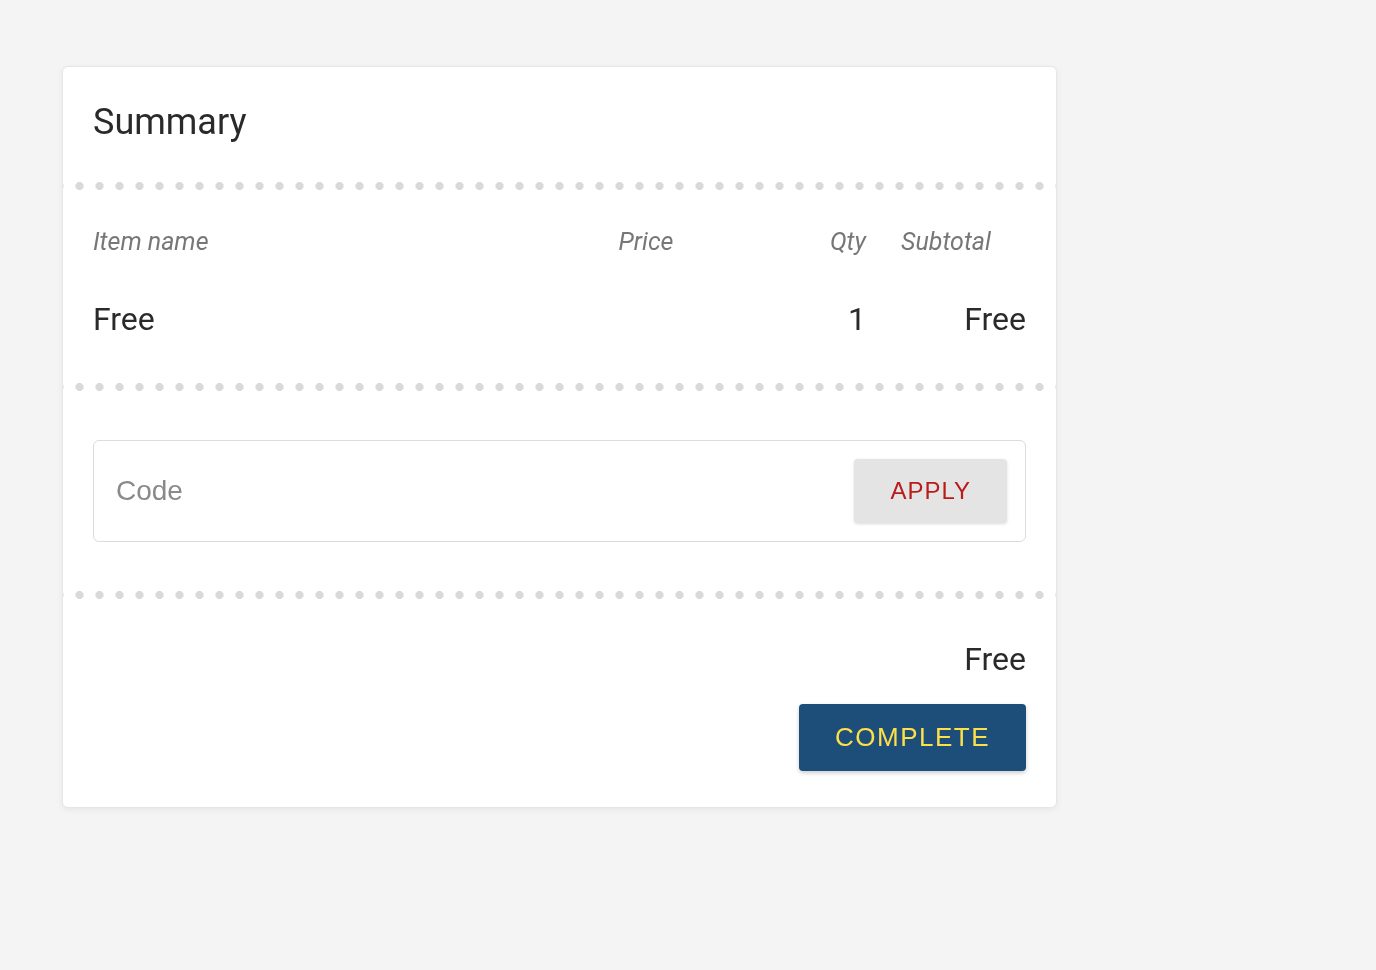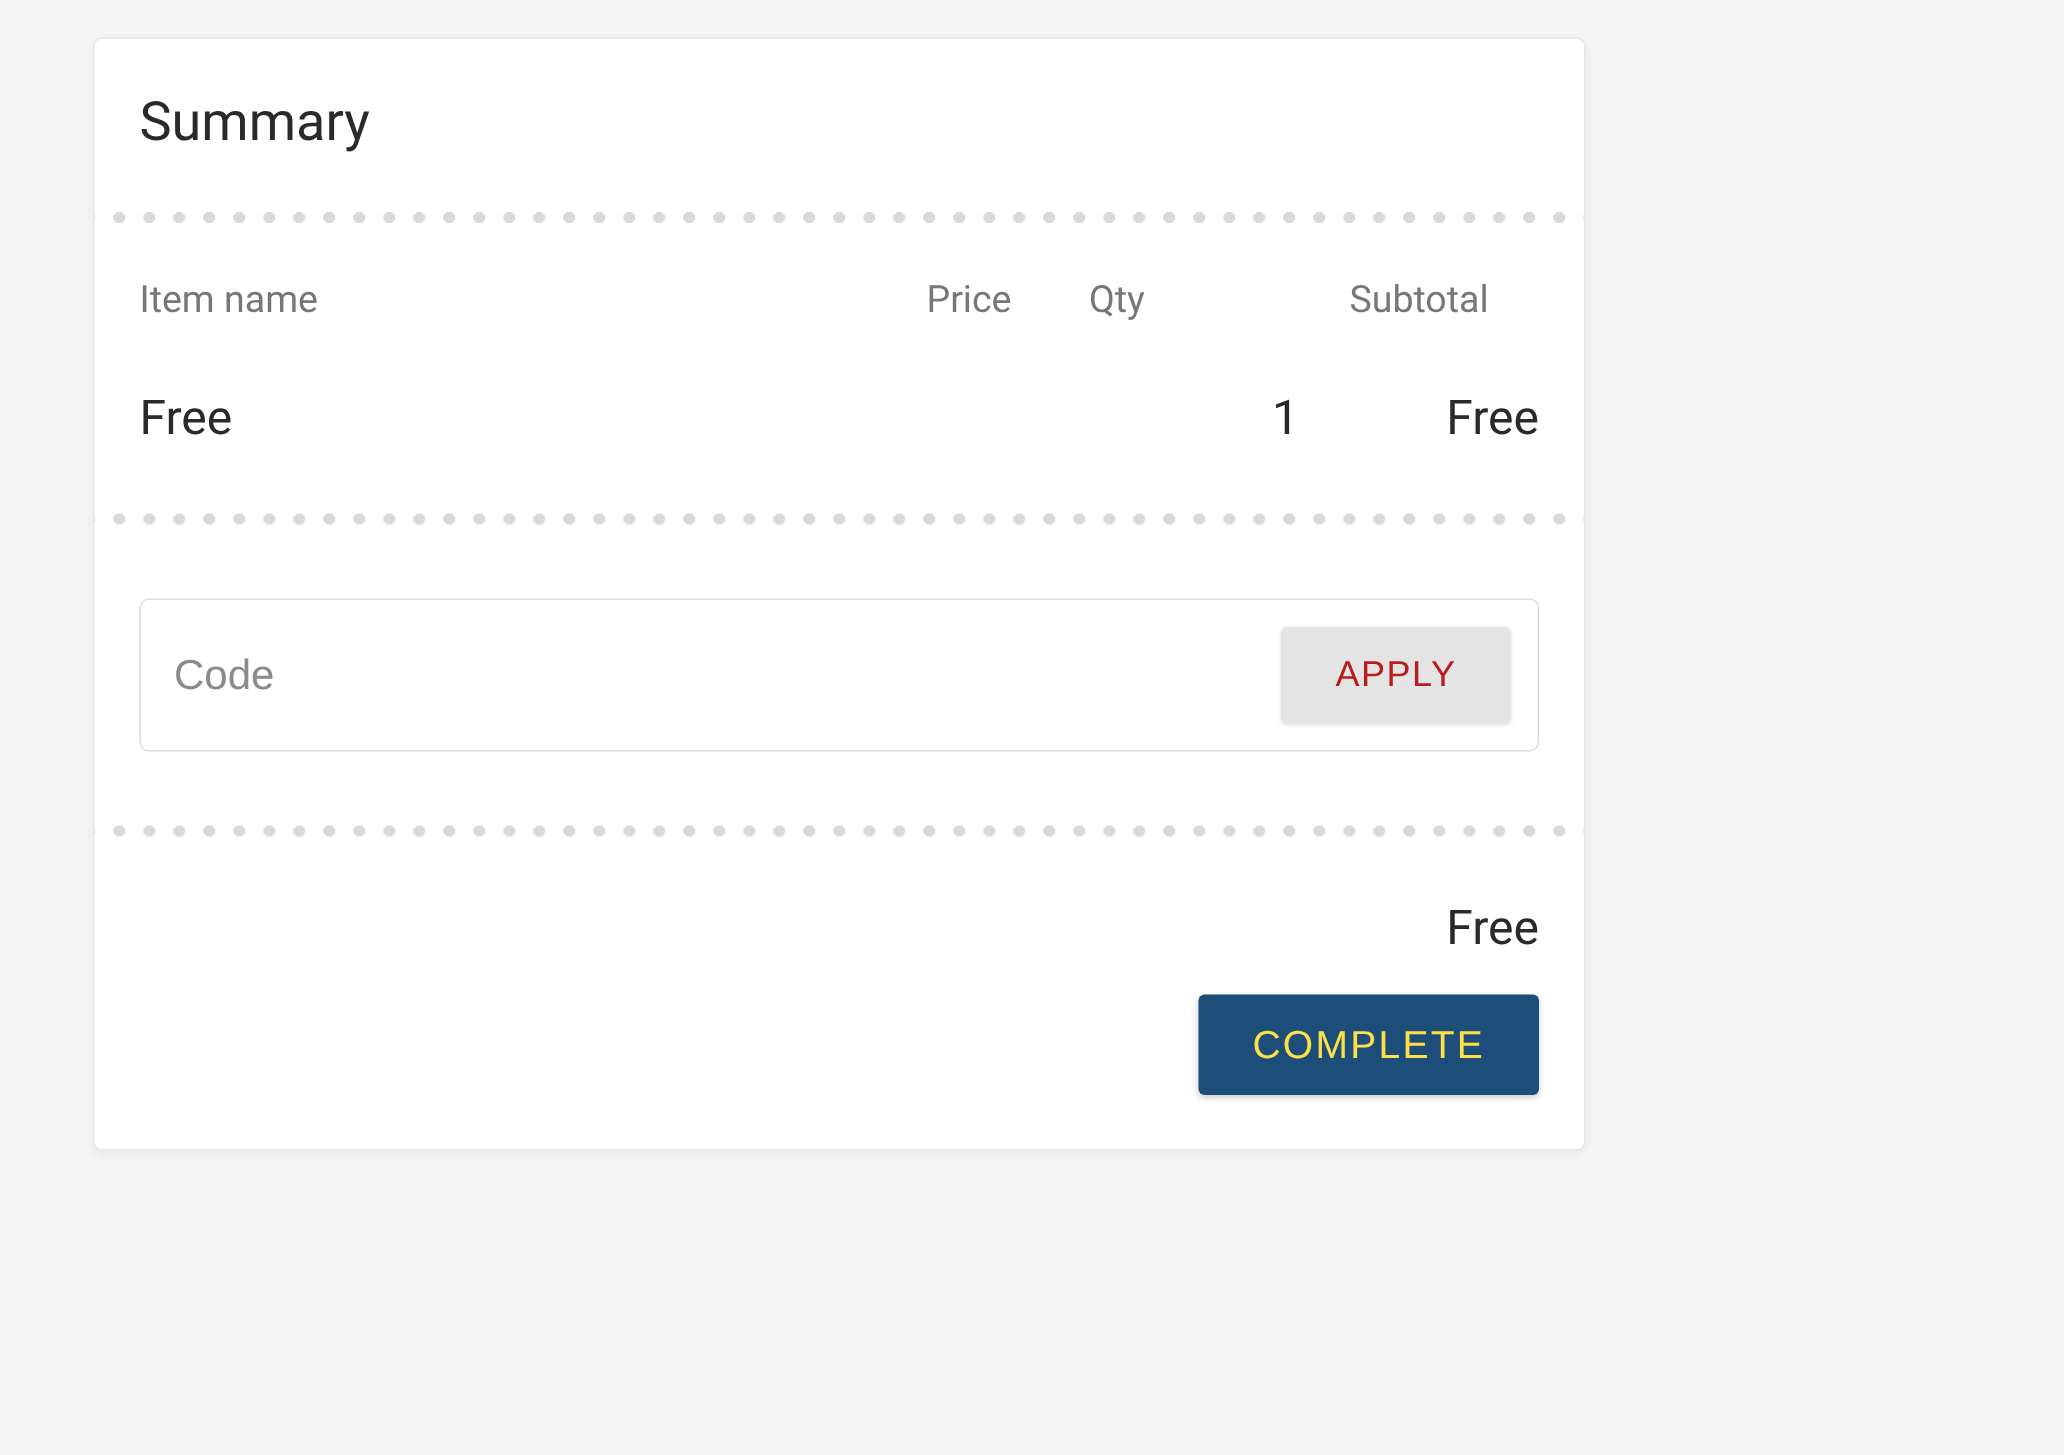--- a/index.html
+++ b/index.html
@@ -6,21 +6,21 @@
   html, body {
     width: 100%;
     height: 100%;
     background: #f4f4f4;
     font-family: -apple-system, BlinkMacSystemFont, "Segoe UI", Roboto, "Helvetica Neue", Arial, sans-serif;
   }
   .page {
     width: 1119px;
     min-height: 970px;
     background: #f4f4f4;
-    padding-top: 25px;
+    padding-top: 66px;
     padding-left: 62px;
     padding-right: 62px;
   }
   .card {
     background: #ffffff;
     border: 1px solid #e6e6e6;
     border-radius: 6px;
     box-shadow: 0 2px 6px rgba(0,0,0,0.06);
   }
   .card-inner {
@@ -40,23 +40,24 @@
     background-position: center;
     margin: 0 -30px;
   }
   .table-header {
     display: grid;
     grid-template-columns: 1fr 160px 140px 160px;
     align-items: center;
     padding: 36px 0 22px 0;
     color: #777;
     font-size: 25px;
+    font-style: italic;
   }
   .table-header .th-price { text-align: center; }
-  .table-header .th-qty   { }
+  .table-header .th-qty   { text-align: right; }
   .table-header .th-sub   { text-align: center; }
   .table-row {
     display: grid;
     grid-template-columns: 1fr 160px 140px 160px;
     align-items: center;
     padding: 22px 0 44px 0;
     font-size: 32px;
     color: #2a2a2a;
   }
   .table-row .td-price { text-align: right; }

